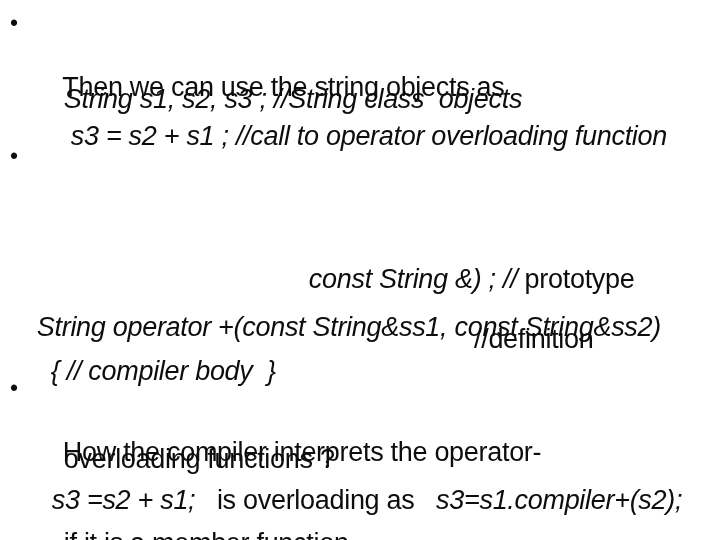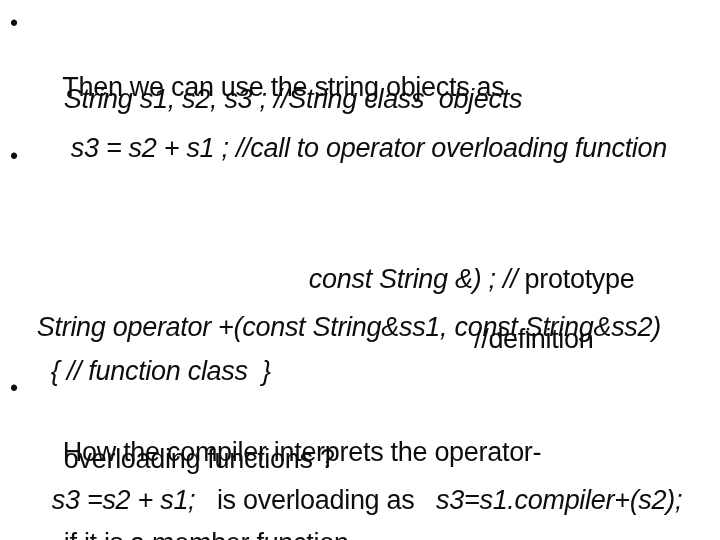--- a/index.html
+++ b/index.html
@@ -16,21 +16,21 @@
     font-size:27px; line-height:32px; letter-spacing:-0.3px;
   }
   .it { font-style:italic; }
   .bullet {
     position:absolute; left:-24px; top:0px;
     font-size:23px; font-style:normal;
   }
   .defn { position:absolute; left:452px; top:0; }
   .l1  { top:7px;   left:34px;  }
   .l2  { top:51px;  left:35px;  }
-  .l3  { top:100px;  left:42px;  }
+  .l3  { top:88px;  left:42px;  }
   .l4  { top:140px; left:34px;  }
   .l5  { top:183px; left:30px;  }
   .l6  { top:231px; left:280px; }
   .l7  { top:279px; left:8px;   }
   .l8  { top:323px; left:22px;  }
   .l9  { top:372px; left:34px;  }
   .l10 { top:411px; left:35px;  }
   .l11 { top:452px; left:23px;  }
   .l12 { top:495px; left:35px;  }
 </style>
@@ -59,21 +59,21 @@
 
   <div class="line l6">
     <span class="it">const String &amp;) ; // </span><span>prototype</span>
   </div>
 
   <div class="line l7 it">
     <span>String operator +(const String&amp;ss1, const String&amp;ss2)</span>
   </div>
 
   <div class="line l8">
-    <span class="it">{ // function class  }</span>
+    <span class="it">{ // compiler body  }</span>
     <span class="defn">//definition</span>
   </div>
 
   <div class="line l9">
     <span class="bullet">•</span>
     <span>How the compiler interprets the operator-</span>
   </div>
 
   <div class="line l10">
     <span>overloading functions ?</span>

